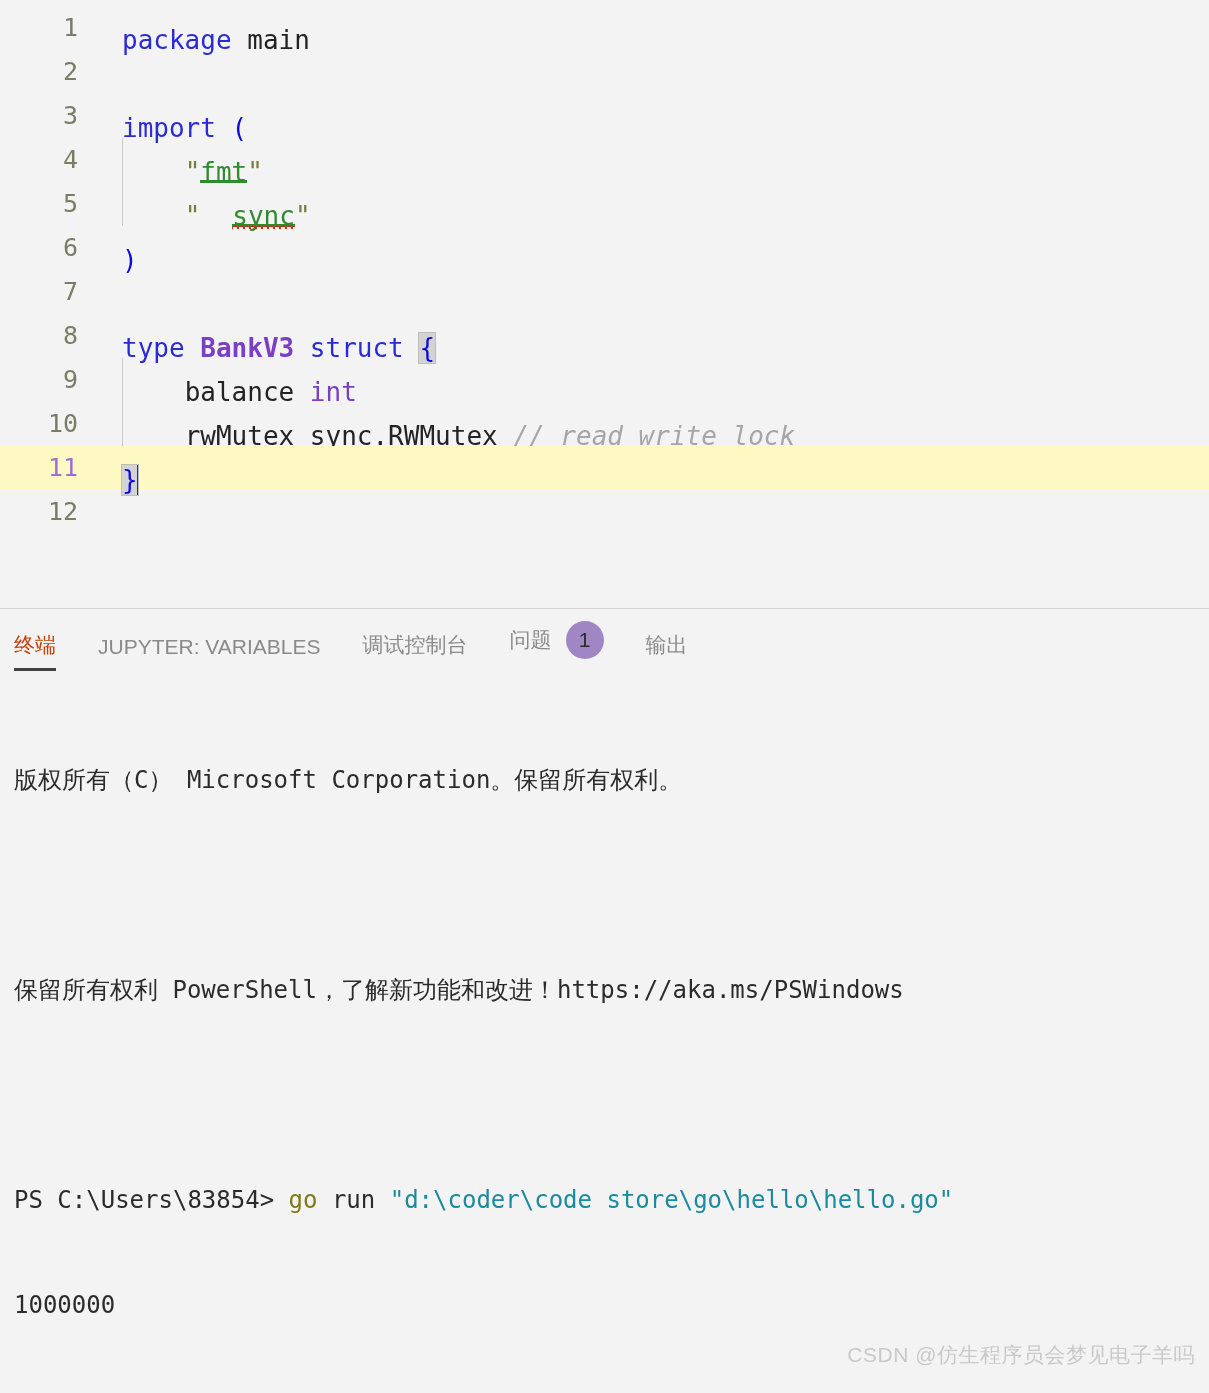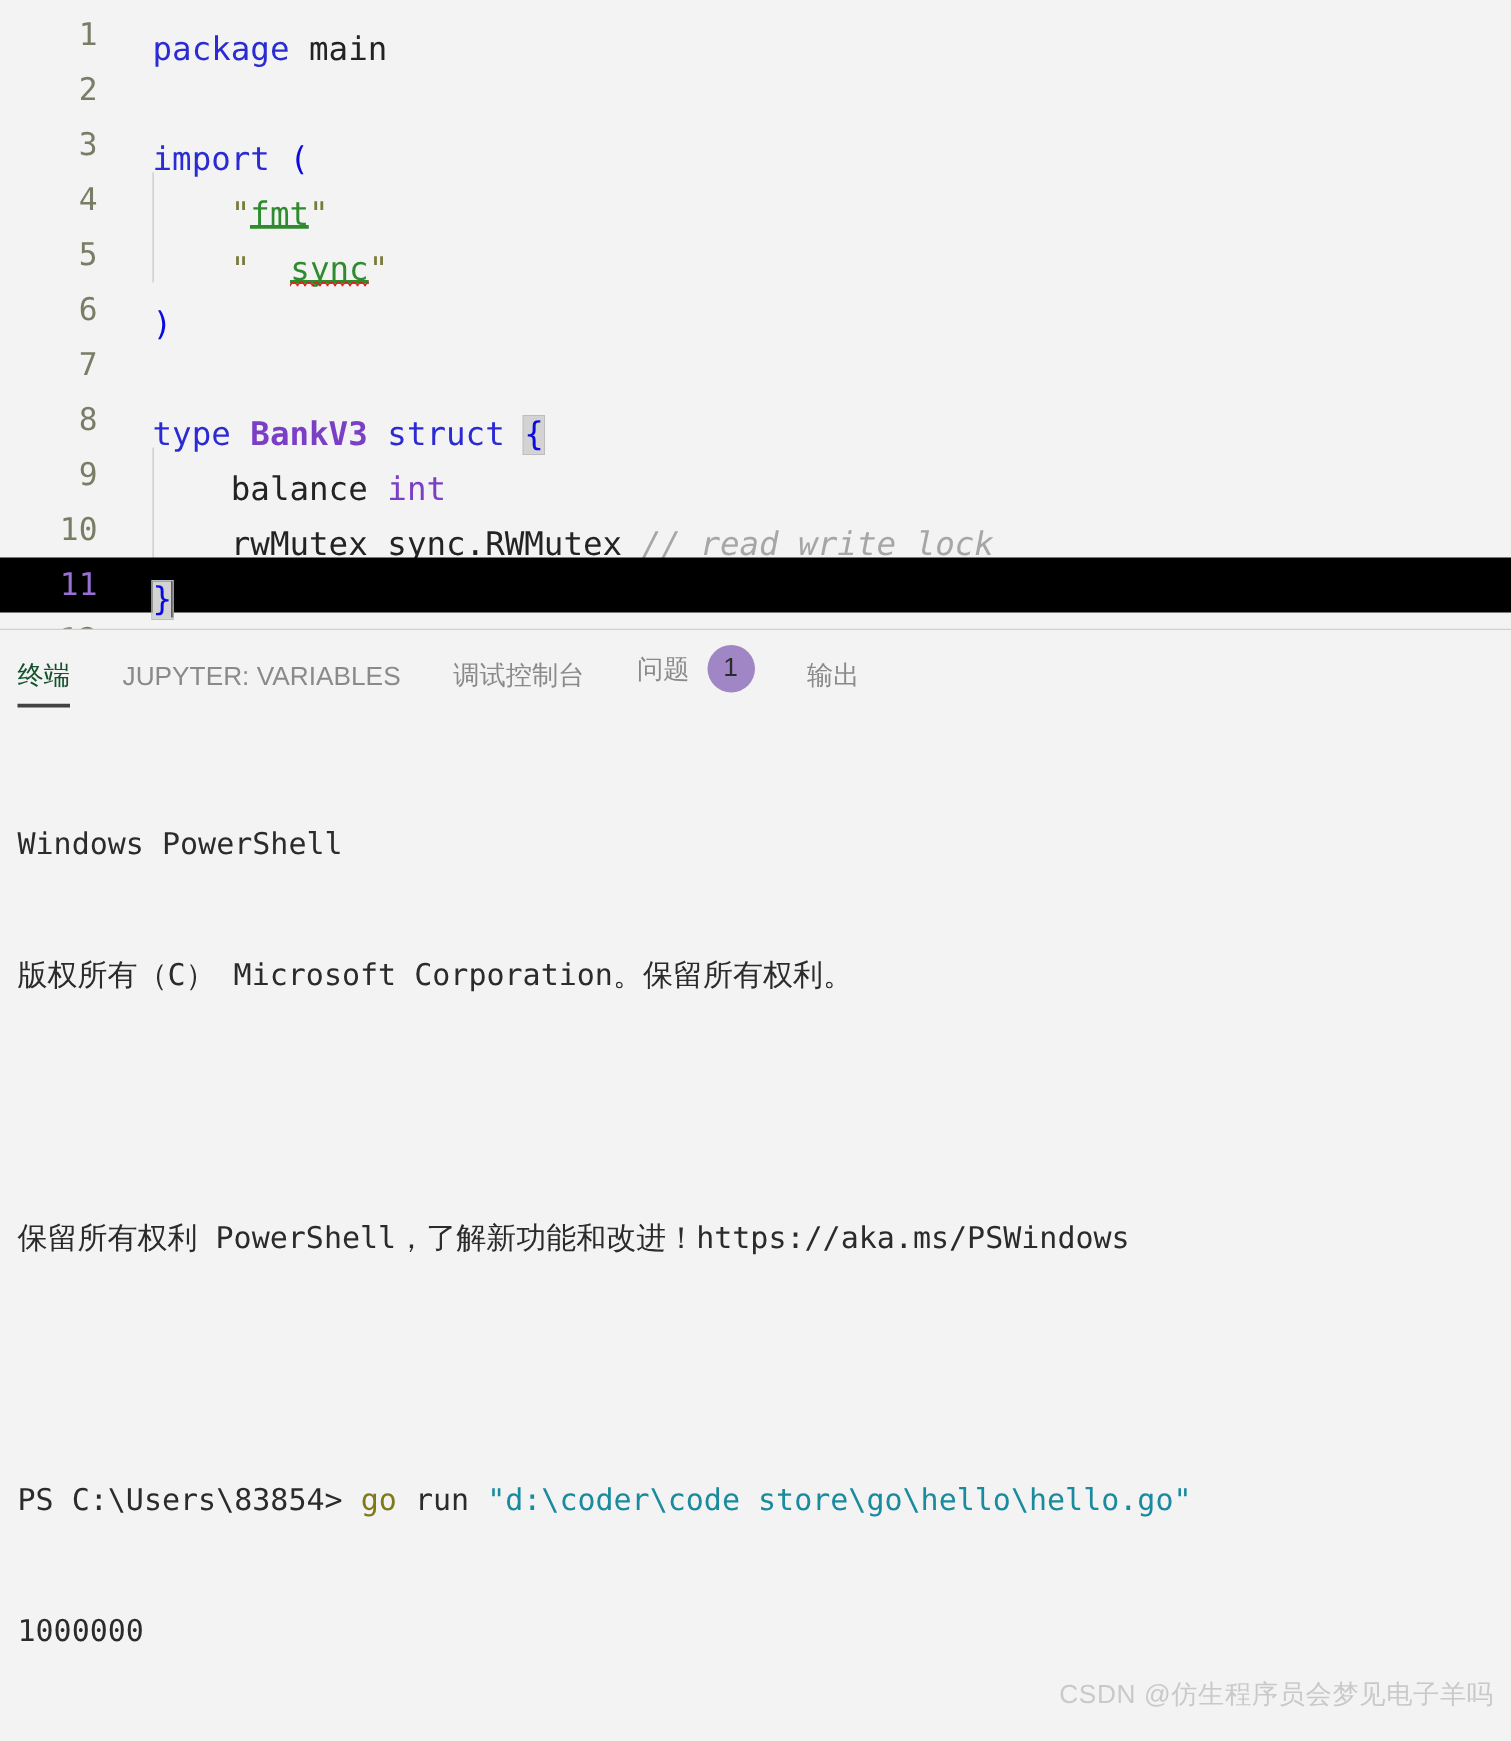--- a/index.html
+++ b/index.html
@@ -21,21 +21,21 @@
   }
   .code-lines{position:relative;padding-top:6px;}
   .line{
     position:relative;
     height:44px;
     line-height:44px;
     white-space:pre;
     font-size:26px;
     font-family:"DejaVu Sans Mono","Liberation Mono",monospace;
   }
-  .line.active{background:#000000;}
+  .line.active{background:#fef9c3;}
   .ln{
     position:absolute;left:0;top:0;width:78px;
     text-align:right;
     color:#7a7d66;
     font-size:25px;
     font-family:"DejaVu Sans Mono","Liberation Mono",monospace;
   }
   .line.active .ln{color:#9a6fd4;}
   .code{position:absolute;left:122px;top:12px;}
 
@@ -85,21 +85,21 @@
   .tab{
     position:relative;
     color:#8a8a8a;
     font-size:21px;
     margin-right:42px;
     padding-bottom:12px;
     display:flex;align-items:center;
     cursor:default;
     white-space:nowrap;
   }
-  .tab.active{color:#14532d;}
+  .tab.active{color:#c2410c;}
   .tab.active .tab-underline{
     position:absolute;left:0;right:0;bottom:0;height:3px;background:#424242;
   }
   .badge{
     display:inline-flex;align-items:center;justify-content:center;
     width:38px;height:38px;border-radius:50%;
     background:#a086c4;color:#2b2b2b;
     font-size:21px;margin-left:14px;
     font-family:"Liberation Sans","DejaVu Sans",sans-serif;
   }
@@ -216,21 +216,20 @@
       <div class="tab">
         <span>问题</span>
         <span class="badge">1</span>
       </div>
       <div class="tab">
         <span>输出</span>
       </div>
     </div>
 
     <div class="terminal">
-      <div class="t-line">Windows PowerShell</div>
       <div class="t-line">版权所有（C） Microsoft Corporation。保留所有权利。</div>
       <div class="t-blank"></div>
       <div class="t-line">保留所有权利 PowerShell，了解新功能和改进！https://aka.ms/PSWindows</div>
       <div class="t-blank"></div>
       <div class="t-line"><span>PS C:\Users\83854&gt; </span><span class="t-go">go</span><span> run </span><span class="t-path">"d:\coder\code store\go\hello\hello.go"</span></div>
       <div class="t-line">1000000</div>
     </div>
 
     <div class="watermark">CSDN @仿生程序员会梦见电子羊吗</div>
   </div>

